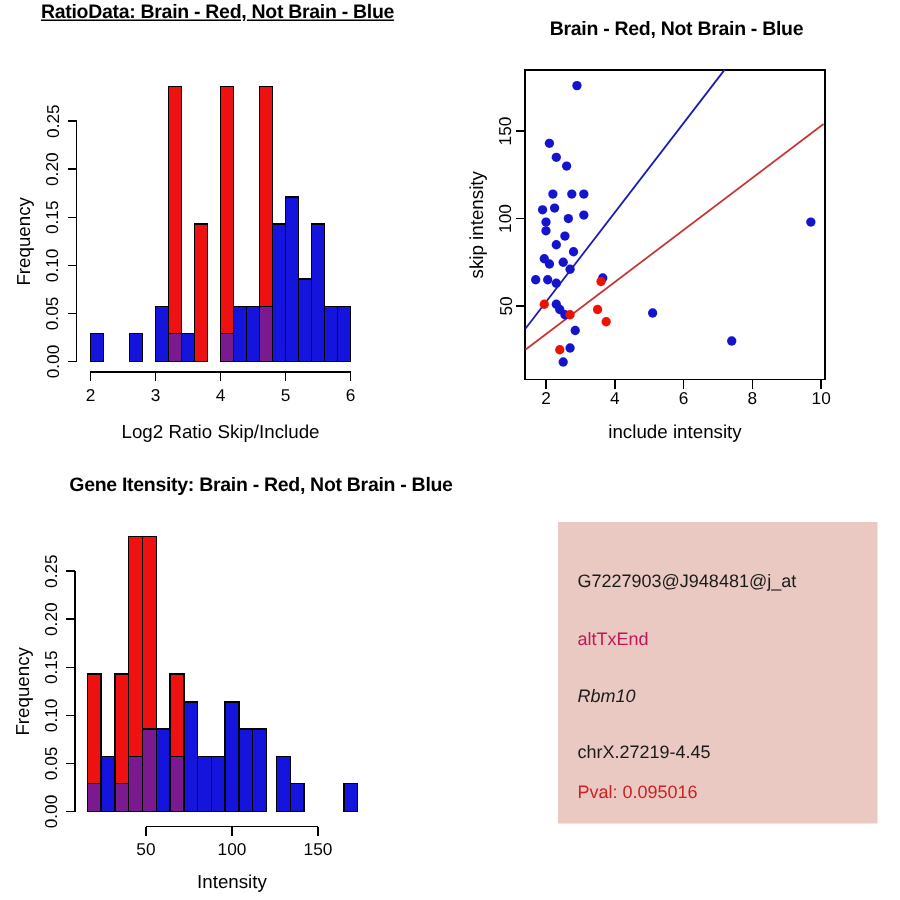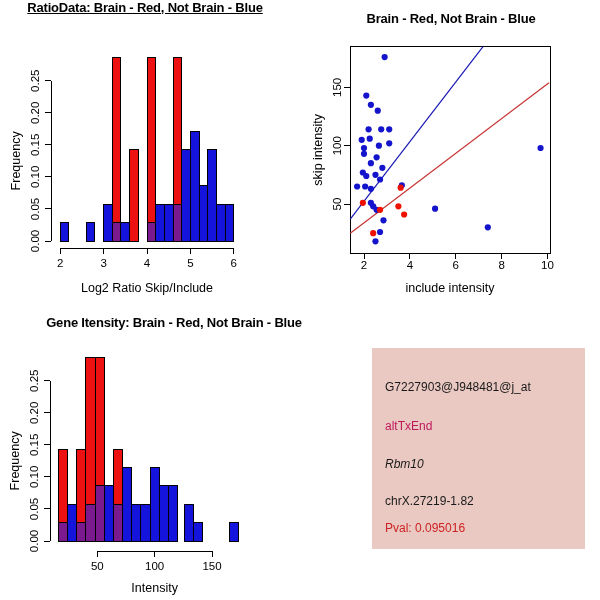--- a/index.html
+++ b/index.html
@@ -186,16 +186,16 @@
         <line x1="212" y1="551" x2="212" y2="557" stroke="#000" stroke-width="1" shape-rendering="crispEdges"></line>
         <text x="212" y="570" font-size="11.5" text-anchor="middle">150</text>
         <text x="154.65" y="592" font-size="12.5" text-anchor="middle">Intensity</text>
       </g>
     </svg>
 
   <div id="info-box" style="background: rgb(233, 201, 194);">
     <div class="info-line il0" style="color: rgb(26, 26, 26);">G7227903@J948481@j_at</div>
     <div class="info-line il1" style="color: #be185d;">altTxEnd</div>
     <div class="info-line il2" style="color: rgb(26, 26, 26); font-style: italic;">Rbm10</div>
-    <div class="info-line il3" style="color: rgb(26, 26, 26);">chrX.27219-1.82</div>
+    <div class="info-line il3" style="color: rgb(26, 26, 26);">chrX.27219-4.45</div>
     <div class="info-line il4" style="color: rgb(204, 34, 34);">Pval: 0.095016</div>
   </div>
 </div>
 
 </body></html>

